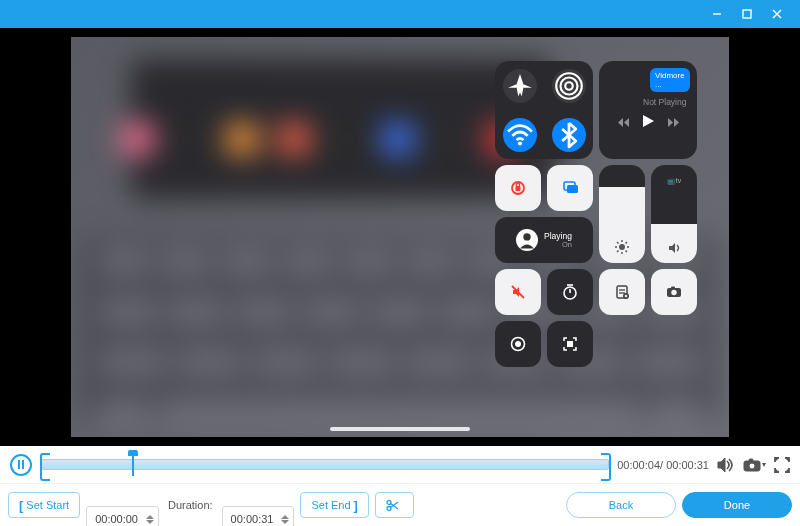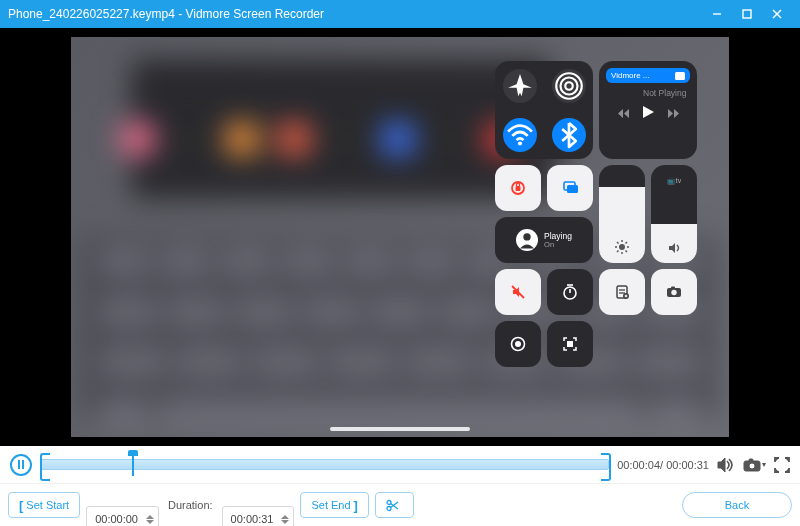--- a/index.html
+++ b/index.html
@@ -29,30 +29,30 @@
   .cc-grid { display:grid; grid-template-columns:repeat(4,46px); grid-auto-rows:46px; gap:6px; }
   .tile { background:#2a2a2e; border-radius:12px; display:flex; align-items:center; justify-content:center; }
   .tile.light { background:#f2f2f4; }
   .tile svg { width:20px; height:20px; }
   .conn { grid-column:1/3; grid-row:1/3; background:#2a2a2e; border-radius:14px; display:grid; grid-template-columns:1fr 1fr; grid-template-rows:1fr 1fr; }
   .conn .c { display:flex; align-items:center; justify-content:center; }
   .c-circle { width:34px; height:34px; border-radius:50%; display:flex; align-items:center; justify-content:center; }
   .c-circle.dark { background:#3a3a3e; }
   .c-circle.blue { background:#0a84ff; }
   .media-tile { grid-column:3/5; grid-row:1/3; background:#2a2a2e; border-radius:14px; padding:7px; display:flex; flex-direction:column; gap:5px; }
-  .media-app { background:#0a84ff; border-radius:6px; font-size:8px; color:#fff; padding:3px 5px; display:flex; justify-content:space-between; align-items:center; }
+  .media-app { background:#0a84ff; border-radius:6px; font-size:8px; color:#fff; padding:3px 5px; display:flex; justify-content:space-between; align-items:center;margin-left:44px; }
   .media-np { color:#8e8e93; font-size:8.5px; padding-left:2px;margin-left:35px; }
   .media-controls { display:flex; justify-content:center; align-items:center; gap:10px; margin-top:2px; }
   .media-controls svg { fill:#8e8e93; }
   .media-controls .play svg { fill:#fff; }
   .focus-tile { grid-column:1/3; display:flex; align-items:center; gap:6px; padding:0 9px; }
   .focus-tile .avatar { width:22px; height:22px; border-radius:50%; background:#fff; display:flex; align-items:center; justify-content:center; }
   .focus-text { display:flex; flex-direction:column; line-height:1; }
   .focus-text .n { color:#fff; font-size:8.5px; }
-  .focus-text .s { color:#a0a0a6; font-size:7.5px; }
+  .focus-text .s { color:#a0a0a6; font-size:7.5px;text-align:right; }
   .slider-tile { grid-row:3/5; background:#2a2a2e; border-radius:14px; position:relative; overflow:hidden; }
   .slider-fill { position:absolute; bottom:0; left:0; right:0; background:#f2f2f4; }
   .slider-tile svg { position:absolute; bottom:8px; left:50%; transform:translateX(-50%); }
   .row4 { display:flex; gap:6px; margin-top:6px; }
   .row4 .tile { width:46px; height:46px; }
   .row5 { display:flex; gap:6px; margin-top:6px; }
   .row5 .tile { width:46px; height:46px; }
 
   
   .playbar { height: 38px; background:#fff; display:flex; align-items:center; padding:0 10px; gap:8px; border-bottom:1px solid #f0f0f0; }
@@ -89,23 +89,20 @@
   .toolbar .gap { flex:1; }
   .scissor { margin-right:4px; }
   .bracket-ic { font-weight:bold; margin-right:3px; font-size:13px; }
 </style>
 </head>
 <body>
 
 <div class="window">
 
   <div class="titlebar">
-    <span class="title">
-      <span>Phone_240226025227.keymp4</span><span>  -  </span><span>Vidmore Screen Recorder</span>
-    </span>
     <span class="spacer"></span>
     <div class="winbtn">
       <svg width="12" height="12" viewBox="0 0 12 12">
           <line x1="2" y1="6" x2="10" y2="6" stroke-width="1.4"></line>
         </svg>
     </div>
     <div class="winbtn">
       <svg width="12" height="12" viewBox="0 0 12 12">
           <rect x="2" y="2" width="8" height="8" fill="none" stroke-width="1.4"></rect>
         </svg>
@@ -411,14 +408,17 @@
           <circle cx="3" cy="3.5" r="2" fill="none" stroke="#20a0e8" stroke-width="1.3"></circle>
           <circle cx="3" cy="9.5" r="2" fill="none" stroke="#20a0e8" stroke-width="1.3"></circle>
           <line x1="4.5" y1="4.5" x2="12" y2="10" stroke="#20a0e8" stroke-width="1.3"></line>
           <line x1="4.5" y1="8.5" x2="12" y2="3" stroke="#20a0e8" stroke-width="1.3"></line>
         </svg>
     </div>
     <span class="gap"></span>
     <div class="tbtn pill wide">
       <span>Back</span>
     </div>
+    <div class="tbtn pill primary wide">
+      <span>Done</span>
+    </div>
   </div>
 </div>
 
 </body></html>

